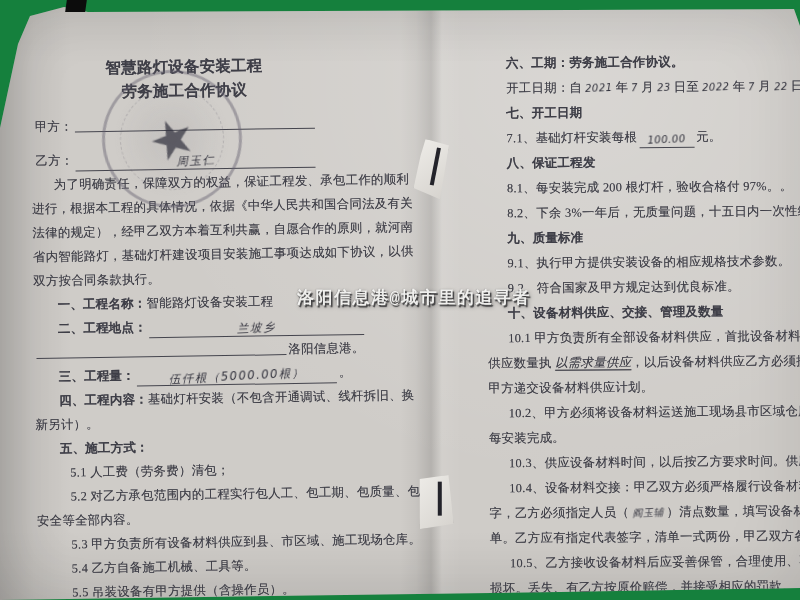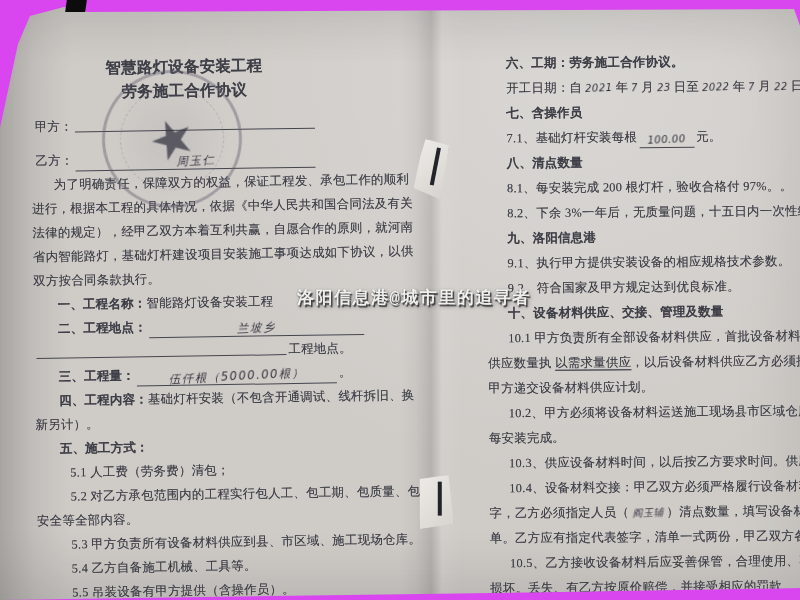--- a/index.html
+++ b/index.html
@@ -1,37 +1,37 @@
 <!DOCTYPE html>
 <html><head>
 <meta charset="utf-8">
 <style>
   html,body{margin:0;padding:0;background:#101010;}
-  .stage{position:relative;width:800px;height:600px;overflow:hidden;background:#d946ef;
+  .stage{position:relative;width:800px;height:600px;overflow:hidden;background:#15803d;
          font-family:"Liberation Serif","DejaVu Serif",serif;}
   
   .paper{position:absolute;inset:0;
     background:
       radial-gradient(ellipse at 72% 14%, rgba(255,255,255,0.20), transparent 55%),
       linear-gradient(90deg, rgba(0,0,0,0.15) 0px, rgba(0,0,0,0.05) 34px, rgba(0,0,0,0) 72px),
       linear-gradient(90deg, transparent 400px, rgba(0,0,0,0.04) 416px, rgba(0,0,0,0.13) 431px, rgba(255,255,255,0.07) 442px, transparent 462px),
       linear-gradient(180deg, rgba(0,0,0,0.06), rgba(0,0,0,0) 64px),
       linear-gradient(180deg, rgba(0,0,0,0) 530px, rgba(0,0,0,0.05) 600px),
       #cfccc8;
     clip-path: polygon(30px 16px, 64px 7px, 88px 12px, 794px 9px, 800px 26px, 800px 588px, 560px 592px, 0 600px, 0 128px, 18px 44px);
     box-shadow: inset 0 0 70px rgba(0,0,0,0.10);}
   .page{position:absolute;color:#3e3e47;}
   .page .ln{white-space:nowrap;}
   .left-pg{left:34px;top:48px;width:392px;font-size:12.4px;transform:rotate(-0.9deg);}
   .left-pg .ln{height:24px;line-height:24px;}
   .right-pg{left:488px;top:50px;width:346px;font-size:12.4px;transform:rotate(-0.45deg);}
   .right-pg .ln{height:25px;line-height:25px;}
   .print{letter-spacing:0.3px;text-shadow:0 0 0.5px rgba(62,62,71,0.55);}
   .bold{font-weight:700;}
-  .uline{text-decoration:underline;text-underline-offset:3px;}
+  .uline{text-decoration:underline;text-underline-offset:3px;font-style:italic;}
   .t1,.t2{text-align:center;margin-right:84px;font-size:15.4px;}
   .t1{margin-top:6px;}
   .field{margin-top:10px;padding-left:4px;}
   .par{padding-left:0;}
   .ind1{padding-left:22px;}
   .left-pg .item{padding-left:24px;}
   .left-pg .sub{padding-left:34px;}
   .right-pg .item{padding-left:20px;}
   .blank{display:inline-block;border-bottom:1px solid #45454e;height:15px;line-height:15px;
          text-align:center;vertical-align:-2px;margin:0 2px;}
@@ -71,41 +71,41 @@
         <div class="ln t2"><span class="print bold">劳务施工合作协议</span></div>
         <div class="ln field"><span class="print">甲方：</span><span class="blank" style="width: 240px;"></span></div>
         <div class="ln field"><span class="print">乙方：</span><span class="blank" style="width: 240px;"><span class="hand">周玉仁</span></span></div>
         <div class="ln par ind1"><span class="print">为了明确责任，保障双方的权益，保证工程发、承包工作的顺利</span></div>
         <div class="ln par"><span class="print">进行，根据本工程的具体情况，依据《中华人民共和国合同法及有关</span></div>
         <div class="ln par"><span class="print">法律的规定），经甲乙双方本着互利共赢，自愿合作的原则，就河南</span></div>
         <div class="ln par"><span class="print">省内智能路灯，基础灯杆建设项目安装施工事项达成如下协议，以供</span></div>
         <div class="ln par"><span class="print">双方按合同条款执行。</span></div>
         <div class="ln item"><span class="print bold">一、工程名称：</span><span class="print">智能路灯设备安装工程</span></div>
         <div class="ln item"><span class="print bold">二、工程地点：</span><span class="blank" style="width: 215px;"><span class="hand">兰坡乡</span></span></div>
-        <div class="ln par"><span class="blank" style="width: 250px;"></span><span class="print">工程地点。</span></div>
+        <div class="ln par"><span class="blank" style="width: 250px;"></span><span class="print">洛阳信息港。</span></div>
         <div class="ln item"><span class="print bold">三、工程量：</span><span class="blank" style="width: 200px;"><span class="hand">伍仟根（5000.00根）</span></span><span class="print">。</span></div>
         <div class="ln item"><span class="print bold">四、工程内容：</span><span class="print">基础灯杆安装（不包含开通调试、线杆拆旧、换</span></div>
         <div class="ln par"><span class="print">新另计）。</span></div>
         <div class="ln item"><span class="print bold">五、施工方式：</span></div>
         <div class="ln sub"><span class="print">5.1 人工费（劳务费）清包；</span></div>
         <div class="ln sub"><span class="print">5.2 对乙方承包范围内的工程实行包人工、包工期、包质量、包</span></div>
         <div class="ln par"><span class="print">安全等全部内容。</span></div>
         <div class="ln sub"><span class="print">5.3 甲方负责所有设备材料供应到县、市区域、施工现场仓库。</span></div>
         <div class="ln sub"><span class="print">5.4 乙方自备施工机械、工具等。</span></div>
         <div class="ln sub"><span class="print">5.5 吊装设备有甲方提供（含操作员）。</span></div>
       </div>
     <div class="page right-pg" id="right-page">
         <div class="ln item"><span class="print bold">六、工期：</span><span class="print bold">劳务施工合作协议。</span></div>
         <div class="ln item"><span class="print">开工日期：自</span><span class="hand">2021</span><span class="print">年</span><span class="hand">7</span><span class="print">月</span><span class="hand">23</span><span class="print">日至</span><span class="hand">2022</span><span class="print">年</span><span class="hand">7</span><span class="print">月</span><span class="hand">22</span><span class="print">日</span></div>
-        <div class="ln item"><span class="print bold">七、含操作员</span></div>
+        <div class="ln item"><span class="print bold">七、开工日期</span></div>
         <div class="ln item"><span class="print">7.1、基础灯杆安装每根</span><span class="blank" style="width: 55px;"><span class="hand">100.00</span></span><span class="print">元。</span></div>
-        <div class="ln item"><span class="print bold">八、清点数量</span></div>
+        <div class="ln item"><span class="print bold">八、保证工程发</span></div>
         <div class="ln item"><span class="print">8.1、每安装完成 200 根灯杆，验收合格付 97%。。</span></div>
         <div class="ln item"><span class="print">8.2、下余 3%一年后，无质量问题，十五日内一次性结清。</span></div>
-        <div class="ln item"><span class="print bold">九、洛阳信息港</span></div>
+        <div class="ln item"><span class="print bold">九、质量标准</span></div>
         <div class="ln item"><span class="print">9.1、执行甲方提供安装设备的相应规格技术参数。</span></div>
         <div class="ln item"><span class="print">9.2、符合国家及甲方规定达到优良标准。</span></div>
         <div class="ln item"><span class="print bold">十、设备材料供应、交接、管理及数量</span></div>
         <div class="ln item"><span class="print">10.1 甲方负责所有全部设备材料供应，首批设备材料供应每</span></div>
         <div class="ln par"><span class="print">供应数量执 </span><span class="print uline">以需求量供应</span><span class="print">，以后设备材料供应乙方必须提前 3-5 天</span></div>
         <div class="ln par"><span class="print">甲方递交设备材料供应计划。</span></div>
         <div class="ln item"><span class="print">10.2、甲方必须将设备材料运送施工现场县市区域仓库，费用</span></div>
         <div class="ln par"><span class="print">每安装完成。</span></div>
         <div class="ln item"><span class="print">10.3、供应设备材料时间，以后按乙方要求时间。供应数量执</span></div>
         <div class="ln item"><span class="print">10.4、设备材料交接：甲乙双方必须严格履行设备材料、交接</span></div>

